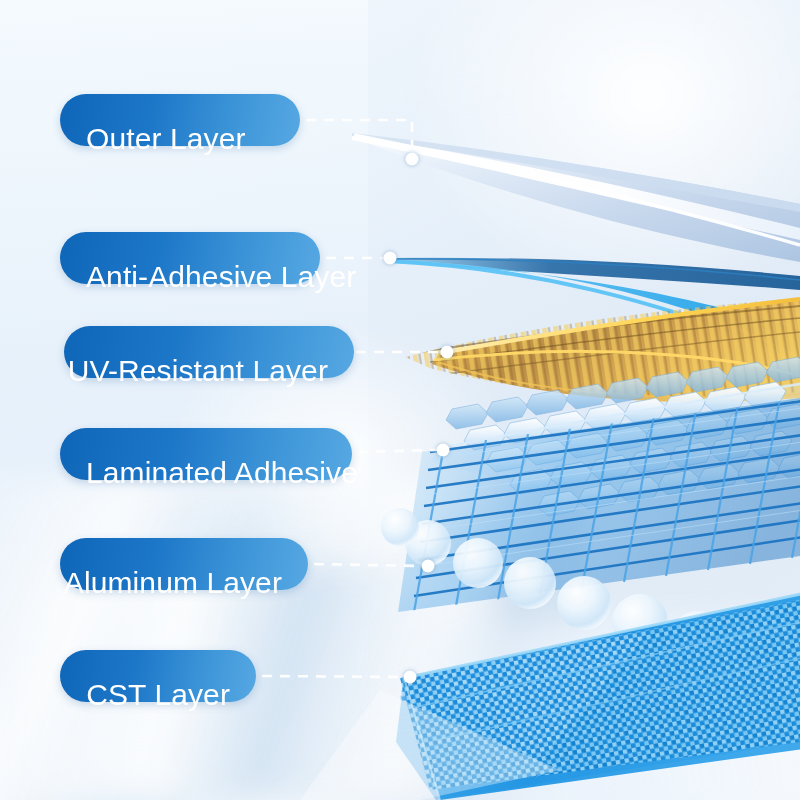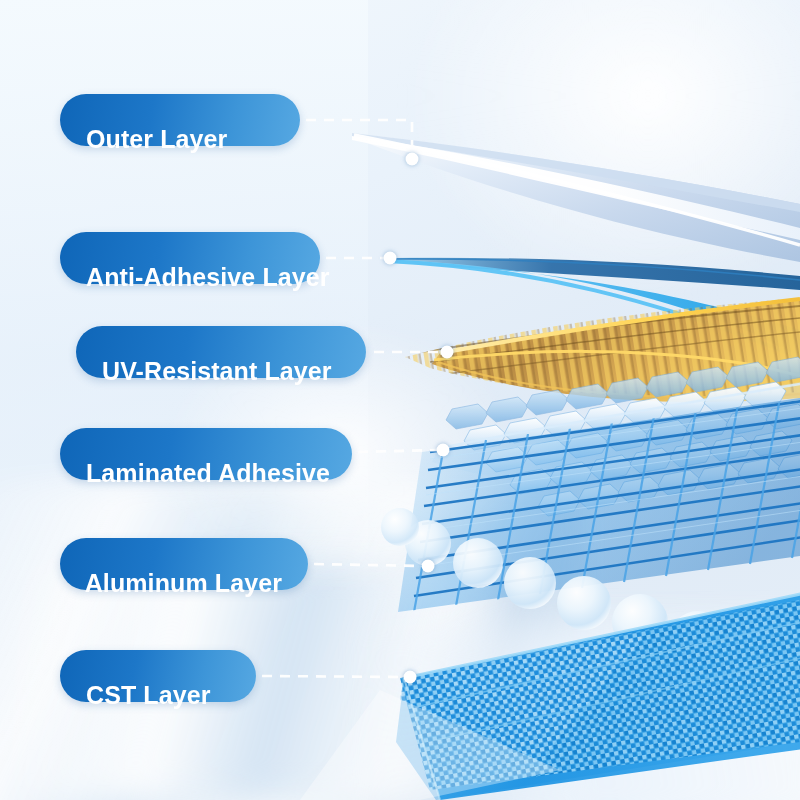--- a/index.html
+++ b/index.html
@@ -106,22 +106,22 @@
     height: 52px;
     padding: 0 26px;
     border-radius: 26px;
     background: linear-gradient(100deg, #0f66b8 0%, #1d77c8 38%, #3d95d8 72%, #56a8e2 100%);
     box-shadow: 0 3px 9px rgba(35,95,160,.22);
     box-sizing: border-box;
     white-space: nowrap;
   }
   .pill span {
     color: #ffffff;
-    font-size: 25px;
-    font-weight: 700;
+    font-size: 30px;
+    font-weight: 400;
     letter-spacing: .1px;
     line-height: 1;
     margin-top: 38px;
   }
 </style>
 </head>
 <body>
 
 <div id="infographic">
 
@@ -501,29 +501,29 @@
   </div>
 
   <div class="pill" style="left:60px; top:94px; width:240px;">
     <span>Outer Layer</span>
   </div>
 
   <div class="pill" style="left:60px; top:232px; width:260px;">
     <span>Anti-Adhesive Layer</span>
   </div>
 
-  <div class="pill" style="left:76px; top:326px; width:290px;">
+  <div class="pill" style="left:64px; top:326px; width:290px;justify-content:flex-end;">
     <span>UV-Resistant Layer</span>
   </div>
 
   <div class="pill" style="left:60px; top:428px; width:292px;text-align:right;">
     <span>Laminated Adhesive</span>
   </div>
 
   <div class="pill" style="left:60px; top:538px; width:248px;justify-content:flex-end;">
     <span>Aluminum Layer</span>
   </div>
 
-  <div class="pill" style="left:60px; top:650px; width:196px;">
+  <div class="pill" style="left:60px; top:650px; width:196px;justify-content:flex-end;">
     <span>CST Layer</span>
   </div>
 
 </div>
 
 </body></html>

